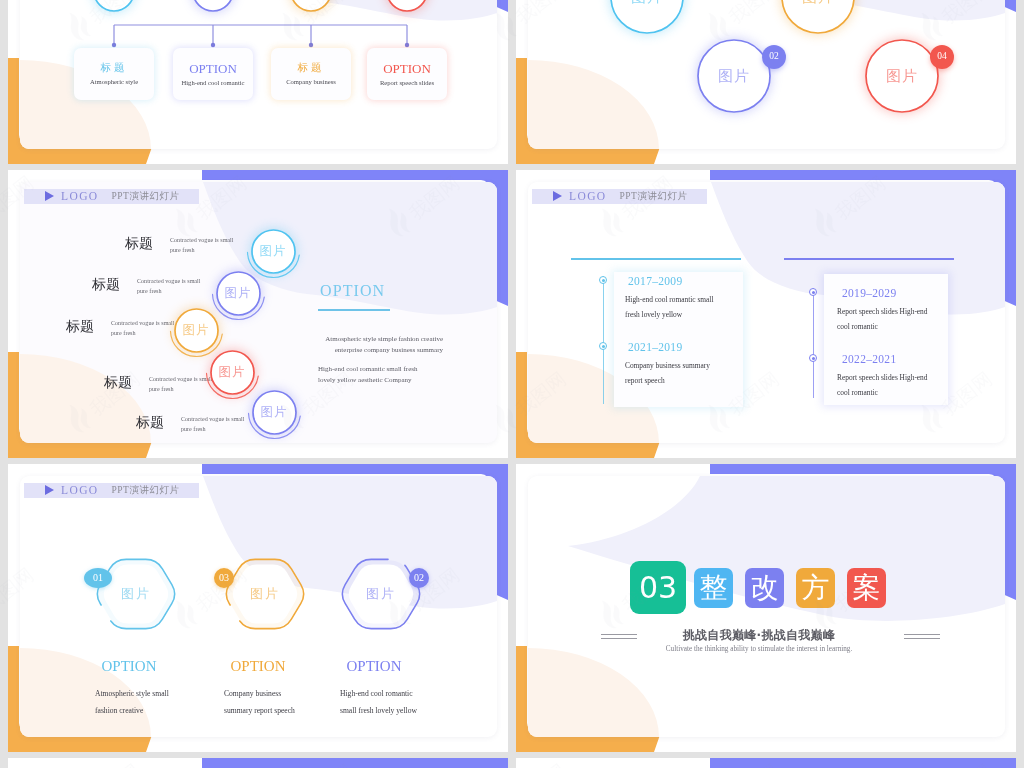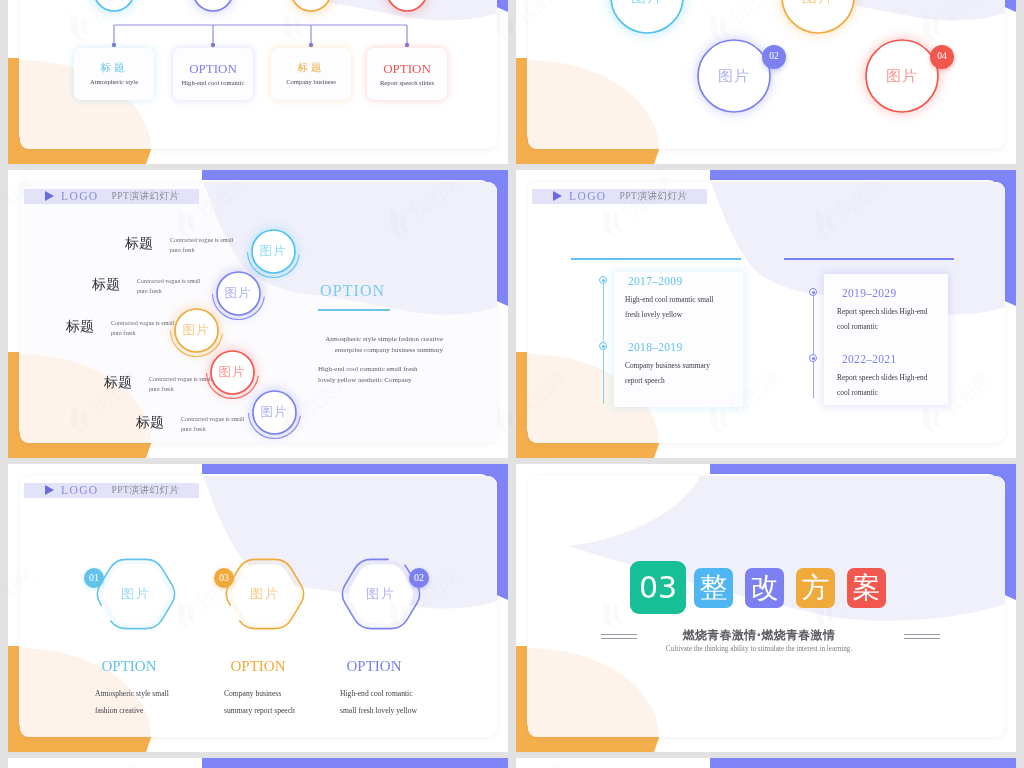--- a/index.html
+++ b/index.html
@@ -289,21 +289,21 @@
           <div style="position:absolute;left:86px;top:90px;width:129px;height:135px;background:#fdfdff;box-shadow:0 0 8px 2px #62c3ea30;"></div>
           <div style="position:absolute;left:75px;top:94px;width:1.2px;height:128px;background:#62c3ea;opacity:.75;"></div>
           <div style="position:absolute;left:71px;top:94px;width:8px;height:8px;border-radius:50%;box-sizing:border-box;border:1.1px solid #62c3ea;background:#ffffff;">
             <div style="position:absolute;left:1.5px;top:1.5px;width:3.8px;height:3.8px;border-radius:50%;background:#62c3ea;"></div>
           </div>
           <div style="position:absolute;left:100px;top:93.5px;font-size:11.5px;color:#62c3ea;letter-spacing:.3px;line-height:1;">2017–2009</div>
           <div style="position:absolute;left:97px;top:110px;width:102px;font-size:7.4px;color:#3a3a41;line-height:2.05;">High‐end cool romantic small fresh lovely yellow</div>
           <div style="position:absolute;left:71px;top:160px;width:8px;height:8px;border-radius:50%;box-sizing:border-box;border:1.1px solid #62c3ea;background:#ffffff;">
             <div style="position:absolute;left:1.5px;top:1.5px;width:3.8px;height:3.8px;border-radius:50%;background:#62c3ea;"></div>
           </div>
-          <div style="position:absolute;left:100px;top:159.5px;font-size:11.5px;color:#62c3ea;letter-spacing:.3px;line-height:1;">2018–2019</div>
+          <div style="position:absolute;left:100px;top:159.5px;font-size:11.5px;color:#62c3ea;letter-spacing:.3px;line-height:1;">2021–2019</div>
           <div style="position:absolute;left:97px;top:176px;width:96px;font-size:7.4px;color:#3a3a41;line-height:2.05;">Company business summary report speech</div>
           <div style="position:absolute;left:256px;top:76px;width:170px;height:2px;background:#7c80f0;"></div>
           <div style="position:absolute;left:296px;top:92px;width:124px;height:131px;background:#fdfdff;box-shadow:0 0 8px 2px #7c80f030;"></div>
           <div style="position:absolute;left:285px;top:106px;width:1.2px;height:110px;background:#7c80f0;opacity:.75;"></div>
           <div style="position:absolute;left:281px;top:106px;width:8px;height:8px;border-radius:50%;box-sizing:border-box;border:1.1px solid #7c80f0;background:#ffffff;">
             <div style="position:absolute;left:1.5px;top:1.5px;width:3.8px;height:3.8px;border-radius:50%;background:#7c80f0;"></div>
           </div>
           <div style="position:absolute;left:314px;top:105.5px;font-size:11.5px;color:#7c80f0;letter-spacing:.3px;line-height:1;">2019–2029</div>
           <div style="position:absolute;left:309px;top:122px;width:100px;font-size:7.4px;color:#3a3a41;line-height:2.05;">Report speech slides High‐end cool romantic</div>
           <div style="position:absolute;left:281px;top:172px;width:8px;height:8px;border-radius:50%;box-sizing:border-box;border:1.1px solid #7c80f0;background:#ffffff;">
@@ -342,21 +342,21 @@
       </div>
 
       <div class="s5host">
           <div style="position:absolute;left:0;top:0;width:477px;height:261px;">
             <svg width="477" height="261" viewBox="0 0 477 261" style="position:absolute;left:0;top:0;">
               <path d="M 150.33 107.71 Q 156.50 118.00 150.33 128.29 L 142.42 141.48 Q 136.25 151.77 124.25 151.77 L 107.75 151.77 Q 95.75 151.77 89.58 141.48 L 81.67 128.29 Q 75.50 118.00 81.67 107.71 L 89.58 94.52 Q 95.75 84.23 107.75 84.23 L 124.25 84.23 Q 136.25 84.23 142.42 94.52 Z" fill="#62c3ea" opacity=".07"></path>
               <path d="M 145.95 110.23 Q 150.50 118.00 145.95 125.77 L 137.80 139.68 Q 133.25 147.44 124.25 147.44 L 107.75 147.44 Q 98.75 147.44 94.20 139.68 L 86.05 125.77 Q 81.50 118.00 86.05 110.23 L 94.20 96.32 Q 98.75 88.56 107.75 88.56 L 124.25 88.56 Q 133.25 88.56 137.80 96.32 Z" fill="#ffffff"></path>
               <path d="M 151.85 108.56 Q 157.50 118.00 151.85 127.44 L 142.40 143.20 Q 136.75 152.64 125.75 152.64 L 106.25 152.64 Q 95.25 152.64 89.60 143.20 L 80.15 127.44 Q 74.50 118.00 80.15 108.56 L 89.60 92.80 Q 95.25 83.36 106.25 83.36 L 125.75 83.36 Q 136.75 83.36 142.40 92.80 Z" fill="none" stroke="#62c3ea" stroke-width="1.6" stroke-linecap="round" pathLength="1000" stroke-dasharray="920 80" stroke-dashoffset="-492"></path>
             </svg>
             <div style="position:absolute;left:86px;top:109px;width:60px;text-align:center;font-family:&quot;DejaVu Sans&quot;,sans-serif;font-size:13px;color:#62c3ea;opacity:.62;letter-spacing:2px;line-height:1.4;">图片</div>
-            <div style="position:absolute;left:64px;top:92px;width:20px;height:20px;border-radius:50%;background:#62c3ea;display:flex;align-items:center;justify-content:center;color:#fff;font-size:10px;box-shadow:0 1px 4px #62c3ea66;">
+            <div style="position:absolute;left:64px;top:92px;width:28px;height:20px;border-radius:50%;background:#62c3ea;display:flex;align-items:center;justify-content:center;color:#fff;font-size:10px;box-shadow:0 1px 4px #62c3ea66;">
               <span style="line-height:1;">01</span>
             </div>
             <div style="position:absolute;left:49px;top:183px;width:120px;text-align:center;font-size:15px;color:#62c3ea;letter-spacing:0px;line-height:1;">OPTION</div>
             <div style="position:absolute;left:75px;top:209px;width:90px;font-size:7.6px;color:#3c3c44;line-height:2.25;">Atmospheric style small fashion creative</div>
           </div>
           <div style="position:absolute;left:0;top:0;width:477px;height:261px;">
             <svg width="477" height="261" viewBox="0 0 477 261" style="position:absolute;left:0;top:0;">
               <path d="M 279.33 107.71 Q 285.50 118.00 279.33 128.29 L 271.42 141.48 Q 265.25 151.77 253.25 151.77 L 236.75 151.77 Q 224.75 151.77 218.58 141.48 L 210.67 128.29 Q 204.50 118.00 210.67 107.71 L 218.58 94.52 Q 224.75 84.23 236.75 84.23 L 253.25 84.23 Q 265.25 84.23 271.42 94.52 Z" fill="#f0a93b" opacity=".07"></path>
               <path d="M 274.95 110.23 Q 279.50 118.00 274.95 125.77 L 266.80 139.68 Q 262.25 147.44 253.25 147.44 L 236.75 147.44 Q 227.75 147.44 223.20 139.68 L 215.05 125.77 Q 210.50 118.00 215.05 110.23 L 223.20 96.32 Q 227.75 88.56 236.75 88.56 L 253.25 88.56 Q 262.25 88.56 266.80 96.32 Z" fill="#ffffff"></path>
               <path d="M 280.85 108.56 Q 286.50 118.00 280.85 127.44 L 271.40 143.20 Q 265.75 152.64 254.75 152.64 L 235.25 152.64 Q 224.25 152.64 218.60 143.20 L 209.15 127.44 Q 203.50 118.00 209.15 108.56 L 218.60 92.80 Q 224.25 83.36 235.25 83.36 L 254.75 83.36 Q 265.75 83.36 271.40 92.80 Z" fill="none" stroke="#f0a93b" stroke-width="1.6" stroke-linecap="round" pathLength="1000" stroke-dasharray="920 80" stroke-dashoffset="-492"></path>
@@ -413,21 +413,21 @@
           </div>
           <div style="position:absolute;left:217px;top:92px;width:39px;height:40px;border-radius:7px;background:#7c80f0;display:flex;align-items:center;justify-content:center;">
             <span style="color:#ffffff;font-size:28px;line-height:1;font-family:&quot;DejaVu Sans&quot;,sans-serif;">改</span>
           </div>
           <div style="position:absolute;left:268px;top:92px;width:39px;height:40px;border-radius:7px;background:#f0a93b;display:flex;align-items:center;justify-content:center;">
             <span style="color:#ffffff;font-size:28px;line-height:1;font-family:&quot;DejaVu Sans&quot;,sans-serif;">方</span>
           </div>
           <div style="position:absolute;left:319px;top:92px;width:39px;height:40px;border-radius:7px;background:#f2574e;display:flex;align-items:center;justify-content:center;">
             <span style="color:#ffffff;font-size:28px;line-height:1;font-family:&quot;DejaVu Sans&quot;,sans-serif;">案</span>
           </div>
-          <div style="position:absolute;left:120px;top:153px;width:222px;text-align:center;font-size:12px;color:#5c5c64;letter-spacing:.3px;line-height:1;font-family:&quot;DejaVu Sans&quot;,sans-serif;font-weight:bold;">燃烧青春激情·燃烧青春激情</div>
+          <div style="position:absolute;left:120px;top:153px;width:222px;text-align:center;font-size:12px;color:#5c5c64;letter-spacing:.3px;line-height:1;font-family:&quot;DejaVu Sans&quot;,sans-serif;font-weight:bold;">挑战自我巅峰·挑战自我巅峰</div>
           <div style="position:absolute;left:110px;top:170px;width:242px;text-align:center;font-size:7.2px;color:#7c7c86;line-height:1;">Cultivate the thinking ability to stimulate the interest in learning.</div>
           <div style="position:absolute;left:73px;top:158px;width:36px;height:5px;">
             <div style="position:absolute;left:0;top:0;width:36px;height:1.4px;background:#9a9aa2;"></div>
             <div style="position:absolute;left:0;top:3.6px;width:36px;height:1.4px;background:#9a9aa2;"></div>
           </div>
           <div style="position:absolute;left:376px;top:158px;width:36px;height:5px;">
             <div style="position:absolute;left:0;top:0;width:36px;height:1.4px;background:#9a9aa2;"></div>
             <div style="position:absolute;left:0;top:3.6px;width:36px;height:1.4px;background:#9a9aa2;"></div>
           </div>
         </div>

